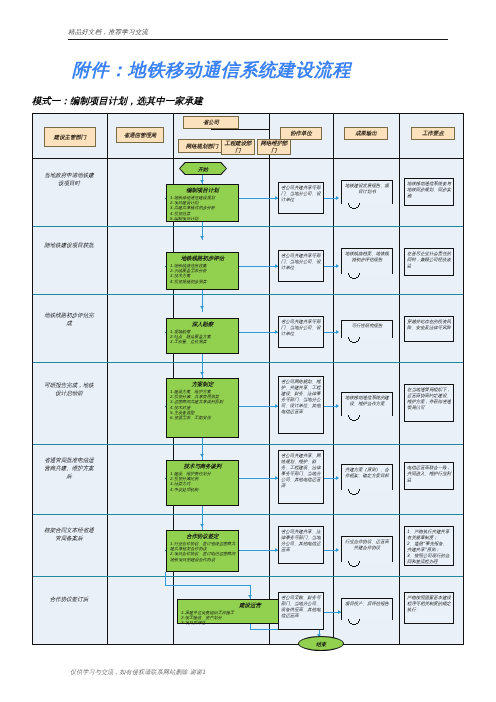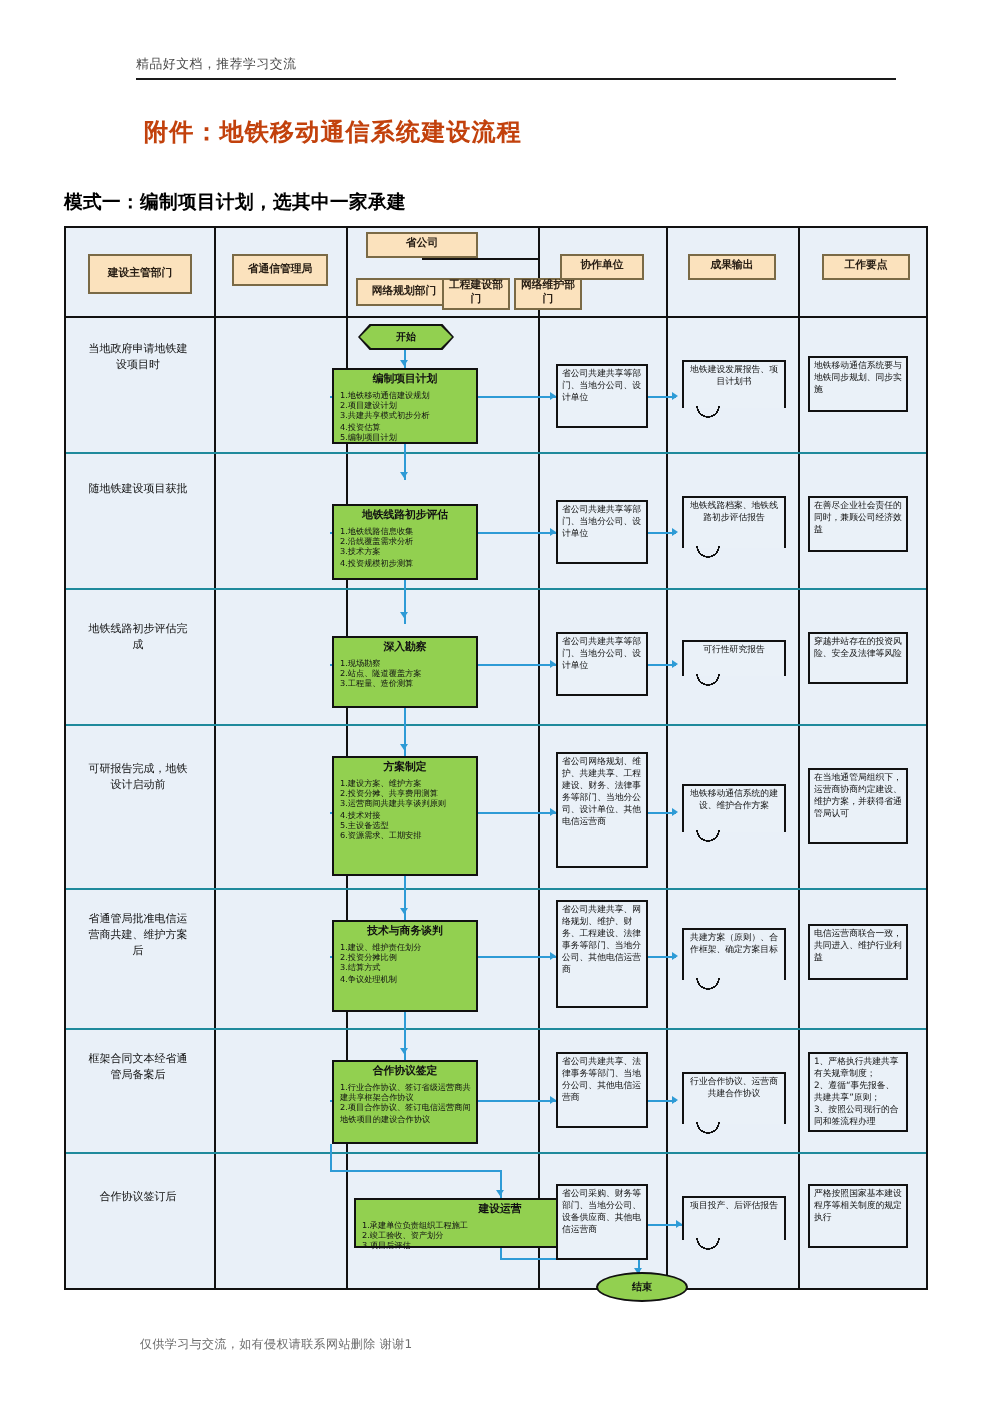--- a/index.html
+++ b/index.html
@@ -1,33 +1,33 @@
 <!DOCTYPE html>
 <html><head>
 <meta charset="utf-8">
 <style>
   html,body{margin:0;padding:0;}
   body{
     width:496px;height:702px;background:#ffffff;
     font-family:"DejaVu Sans","Liberation Sans",sans-serif;
     color:#000;overflow:hidden;position:relative;
   }
-  .page{position:relative;width:496px;height:670px;}
+  .page{position:relative;width:496px;height:670px;font-style:italic;}
 
   
   .hdr{
     position:absolute;left:68px;top:28px;width:380px;
     border-bottom:1.2px solid #1a1a1a;padding-bottom:2px;
   }
   .hdr-txt{font-size:6.4px;color:#4a4a4a;letter-spacing:.3px;}
 
   
   .title{
     position:absolute;left:72px;top:58px;
-    font-size:12px;font-weight:bold;letter-spacing:.6px;color:#c2410c;
+    font-size:18px;font-weight:bold;letter-spacing:.6px;color:#3b82f6;
   }
   .subtitle{
     position:absolute;left:32px;top:95px;
     font-size:9.3px;font-weight:bold;letter-spacing:.2px;color:#000;
   }
 
   
   .tbl{
     position:absolute;left:32px;top:113px;width:432px;height:532px;
     border:1.2px solid #111;box-sizing:border-box;background:#e9f0f8;

